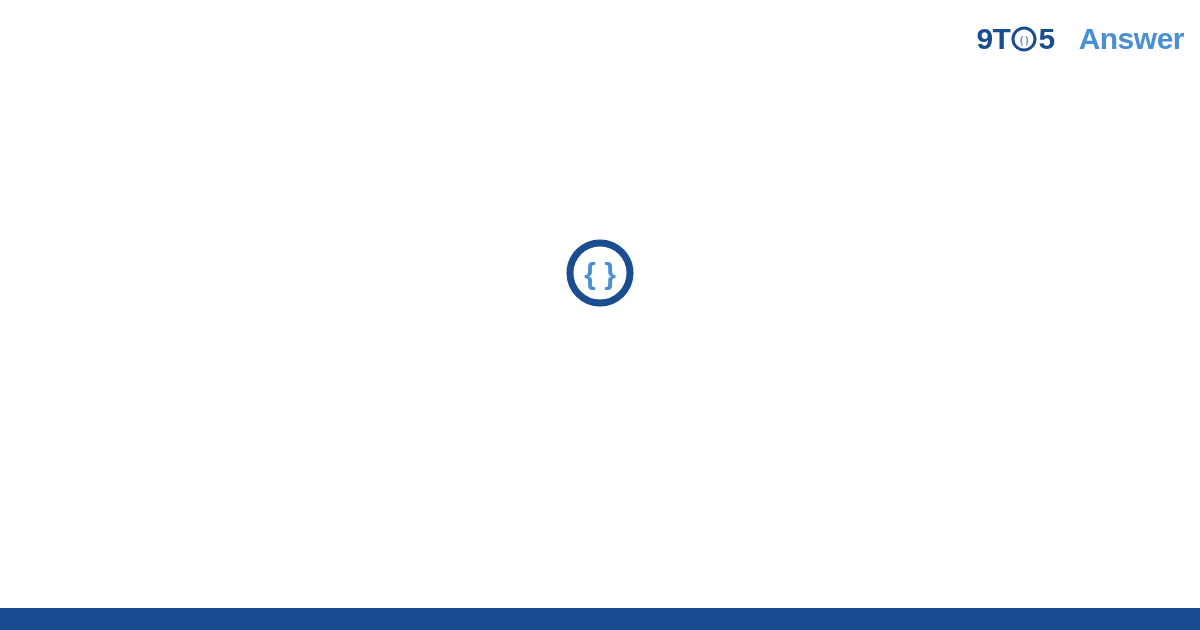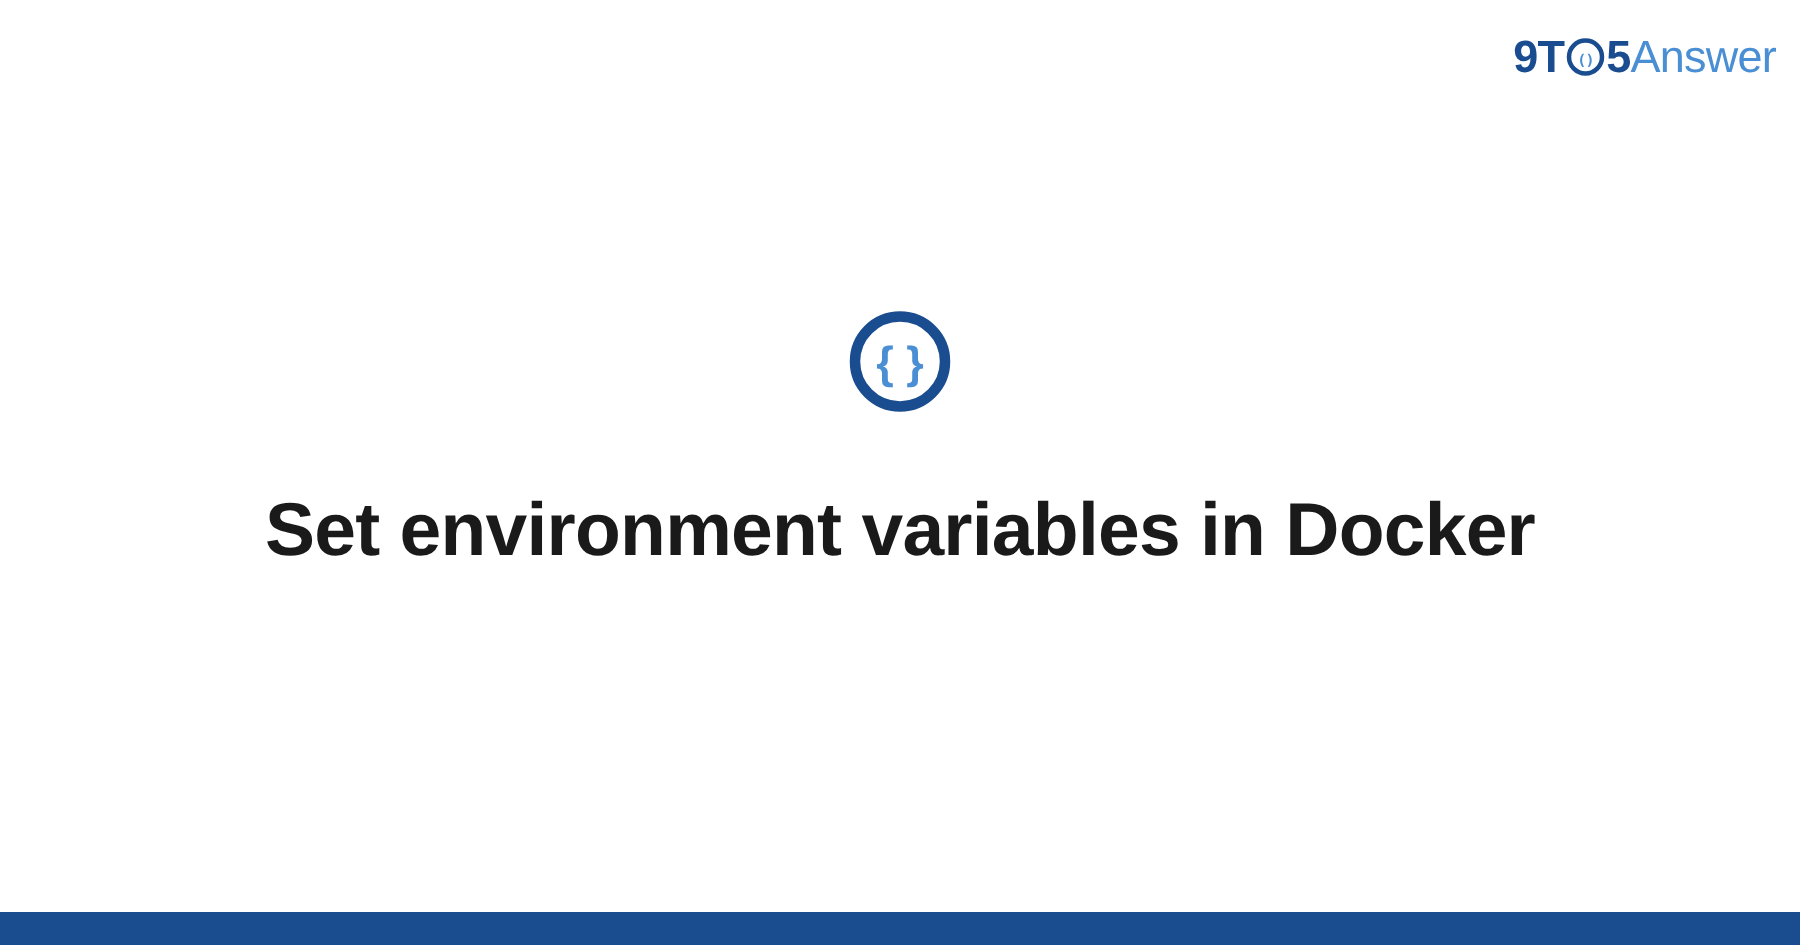--- a/index.html
+++ b/index.html
@@ -43,21 +43,22 @@
     .logo-top-right .circle-o svg {
       width: 26px;
       height: 26px;
     }
     .logo-top-right .five {
       color: #1a4d8f;
       font-weight: 700;
     }
     .logo-top-right .answer {
       color: #4a8fd4;
-      font-weight: 400;
+      font-weight: 700;
+      margin-left: 24px;
     }
     .content {
       position: absolute;
       top: 0;
       left: 0;
       width: 100%;
       height: 100%;
       display: flex;
       flex-direction: column;
       align-items: center;
@@ -101,16 +102,15 @@
   </span><span class="five">5</span><span class="answer">Answer</span>
 </div>
 
 <div class="content">
   <div class="center-icon">
     <svg viewBox="0 0 72 72">
       <circle cx="36" cy="36" r="30" fill="none" stroke="#1a4d8f" stroke-width="7"></circle>
       <text x="36" y="47" text-anchor="middle" font-size="30" font-family="Arial, sans-serif" font-weight="700" fill="#4a8fd4">{ }</text>
     </svg>
   </div>
-  <h1 class="title">Set environment variables in Docker</h1>
 </div>
 
 <div class="bottom-bar"></div>
 
 </body></html>

